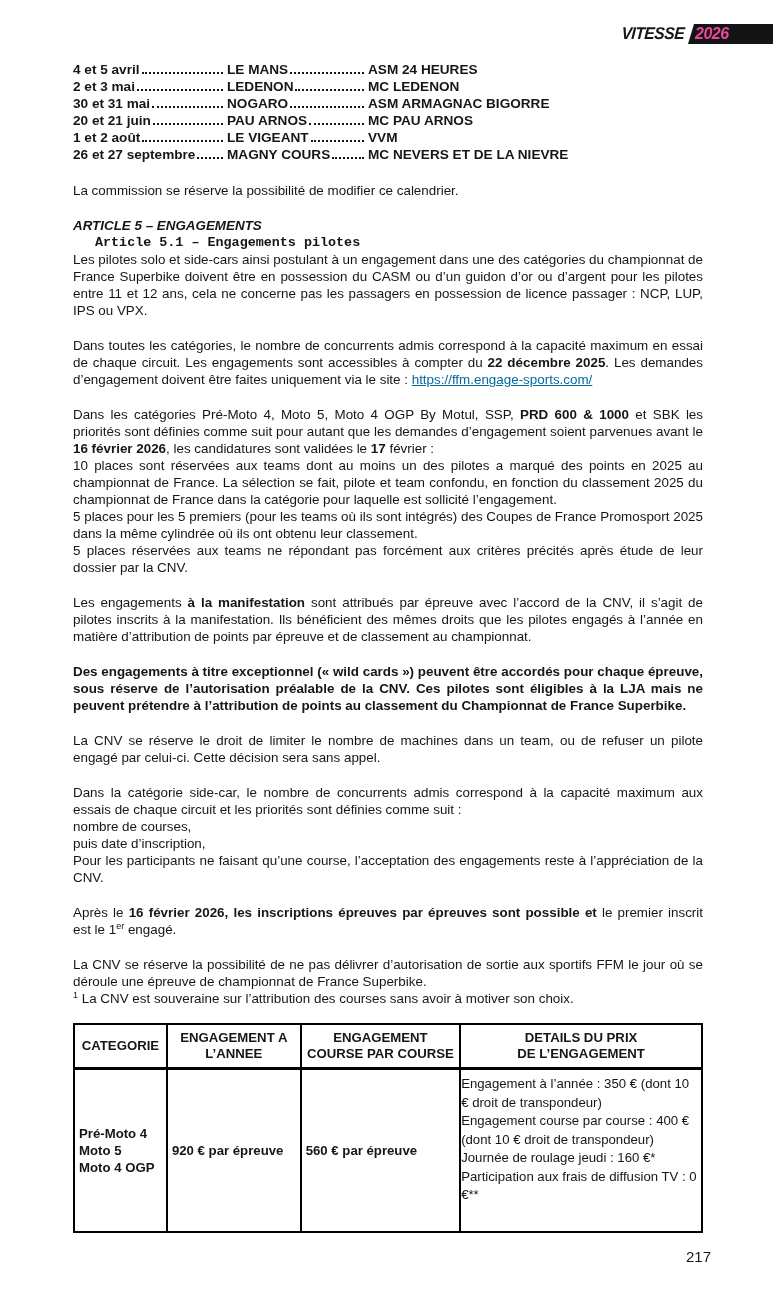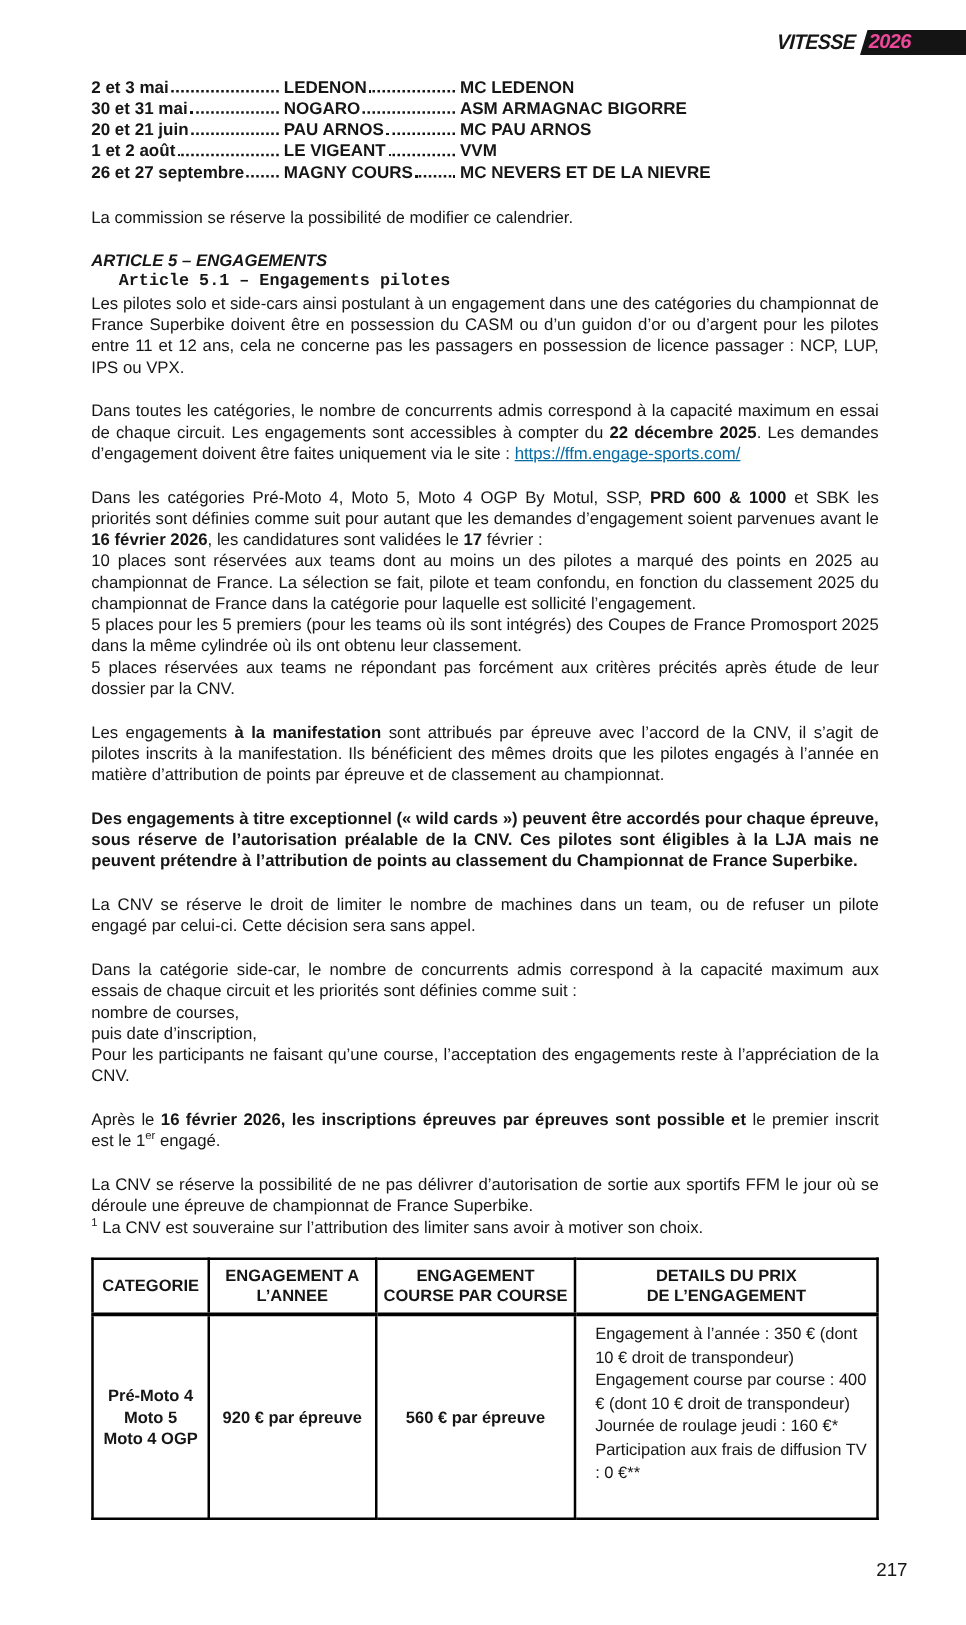--- a/index.html
+++ b/index.html
@@ -34,36 +34,47 @@
   .h-article{font-weight:bold;font-size:13.4px;line-height:17px;margin:0;font-style:italic;}
   .h-sub{font-weight:bold;font-size:13.4px;line-height:17px;margin:0 0 0 22px;font-family:Liberation Mono, monospace;}
   .link{color:#0369a1;text-decoration:underline;cursor:pointer;}
 
   
   table.pricing{width:630px;border-collapse:collapse;border:2px solid #000;
     font-size:13.2px;margin-top:0;}
   table.pricing th{border:2px solid #000;border-bottom:3px solid #000;
     font-weight:bold;text-align:center;white-space:pre-line;line-height:16px;padding:5px 4px;}
   table.pricing td{border:2px solid #000;vertical-align:middle;}
-  td.cell-center{text-align:center;font-weight:bold;white-space:pre-line;line-height:17px;padding:6px 4px;}
-  td.cell-details{text-align:left;white-space:pre-line;line-height:18.5px;padding:5px 4px 26px 15px;vertical-align:top;}
-
-  .page-number{position:absolute;right:47px;top:1248px;font-size:15px;color:#161616;}
+  td.cell-center{text-align:left;font-weight:bold;white-space:pre-line;line-height:17px;padding:6px 4px;}
+  td.cell-details{text-align:left;white-space:pre-line;line-height:18.5px;padding:5px 4px 26px 0;vertical-align:top;}
+
+  .page-number{position:absolute;right:62px;top:1248px;font-size:15px;color:#161616;}
 </style>
 </head>
 <body>
 
 <div class="logo">
   <span class="logo-brand">VITESSE</span>
   <span class="logo-bar">2026</span>
 </div>
 
 <div class="page">
 
   <div class="calendar">
+    <div class="cal-row">
+      <span class="cal-date">
+          <span>4 et 5 avril</span>
+          <span class="leader"></span>
+        </span>
+      <span class="cal-circuit">
+          <span>LE MANS</span>
+          <span class="leader"></span>
+        </span>
+      <span class="cal-club">ASM 24 HEURES</span>
+    </div>
     <div class="cal-row">
       <span class="cal-date">
           <span>2 et 3 mai</span>
           <span class="leader"></span>
         </span>
       <span class="cal-circuit">
           <span>LEDENON</span>
           <span class="leader"></span>
         </span>
       <span class="cal-club">MC LEDENON</span>
@@ -141,21 +152,21 @@
     <p class="tight">Dans la catégorie side-car, le nombre de concurrents admis correspond à la capacité maximum aux essais de chaque circuit et les priorités sont définies comme suit :</p>
     <p class="tight">nombre de courses,</p>
     <p class="tight">puis date d’inscription,</p>
     <p class="tight">Pour les participants ne faisant qu’une course, l’acceptation des engagements reste à l’appréciation de la CNV.</p>
   </div>
 
   <p><span>Après le </span><span class="b">16 février 2026, les inscriptions épreuves par épreuves sont possible et</span><span> le premier inscrit est le 1</span><sup>er</sup><span> engagé.</span></p>
 
   <div class="para" style="margin-bottom:16px;">
     <p class="tight">La CNV se réserve la possibilité de ne pas délivrer d’autorisation de sortie aux sportifs FFM le jour où se déroule une épreuve de championnat de France Superbike.</p>
-    <p class="tight"><sup>1</sup><span> La CNV est souveraine sur l’attribution des limiter sans avoir à motiver son choix.</span></p>
+    <p class="tight"><sup>1</sup><span> La CNV est souveraine sur l’attribution des courses sans avoir à motiver son choix.</span></p>
   </div>
 
   <table class="pricing">
     <colgroup>
         <col style="width:93px">
         <col style="width:134px">
         <col style="width:160px">
         <col style="width:243px">
       </colgroup>
     <thead>

